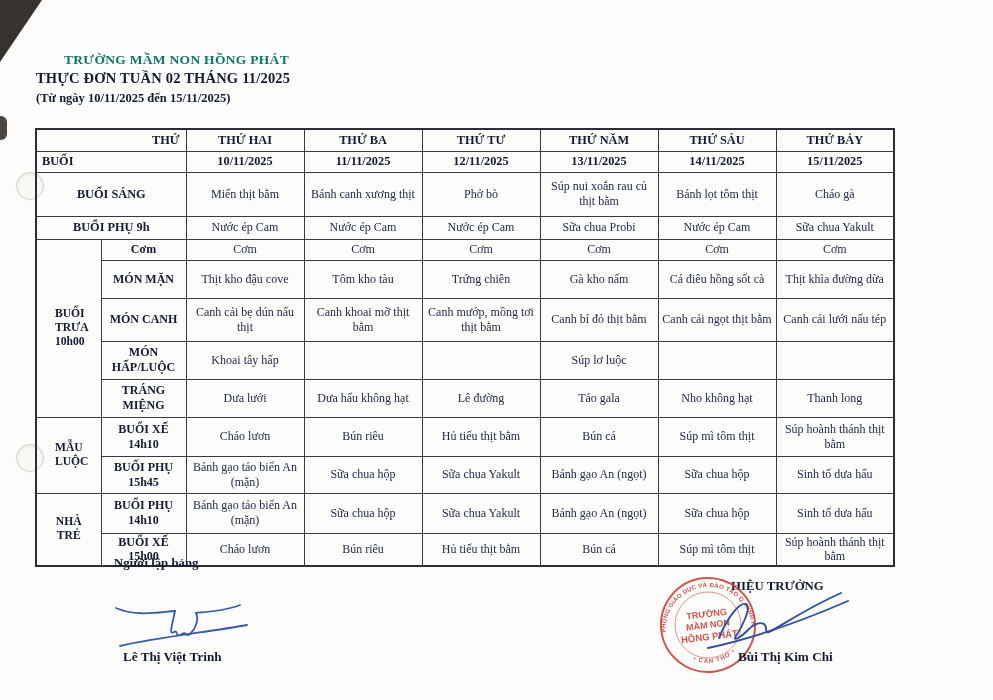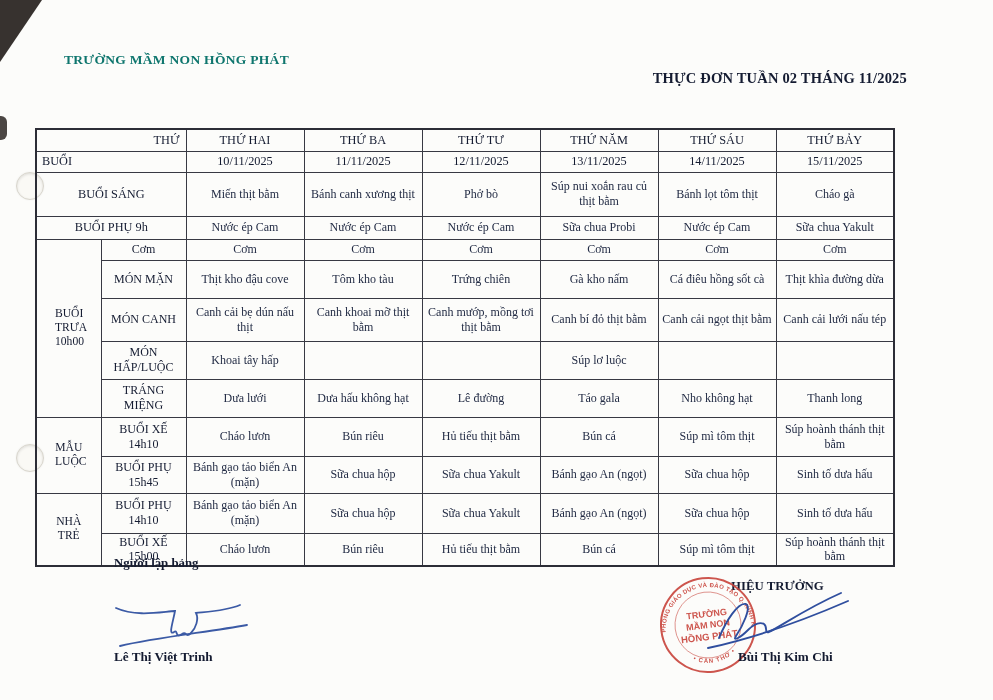--- a/index.html
+++ b/index.html
@@ -16,31 +16,31 @@
   .edge-nub{position:absolute;left:0;top:116px;width:7px;height:24px;
     background:#2b2622;border-radius:0 6px 6px 0;opacity:.85;}
   .punch-hole{position:absolute;width:26px;height:26px;border-radius:50%;
     background:#faf9f5;border:1px solid #d9d6cd;
     box-shadow:inset 0 1px 3px rgba(0,0,0,.12), 0 0 2px rgba(0,0,0,.06);}
   .hole1{left:16px;top:172px;}
   .hole2{left:16px;top:444px;}
 
   .school-name{position:absolute;left:64px;top:52px;font-weight:bold;
     font-size:13.5px;color:#0f766e;letter-spacing:.3px;}
-  .title-wrap{position:absolute;left:47px;top:70px;width:860px;text-align:right;}
+  .title-wrap{position:absolute;left:36px;top:70px;width:860px;text-align:left;}
   .doc-title{font-weight:bold;font-size:14.5px;color:#141b31;letter-spacing:.2px;}
   .doc-subtitle{font-weight:bold;font-size:12.5px;color:#141b31;margin-top:4px;}
 
   table.menu{position:absolute;left:35px;top:128px;width:858px;
     border-collapse:collapse;table-layout:fixed;}
   .menu th,.menu td{border:1.6px solid #383943;padding:1px 3px;
     text-align:center;vertical-align:middle;font-size:12px;line-height:1.22;
     overflow:hidden;}
   .menu{border:2.2px solid #2c2d36;}
-  .menu th{font-weight:normal;color:#141b31;font-size:12.3px;}
+  .menu th{font-weight:bold;color:#141b31;font-size:12.3px;}
   .menu td{color:#232c45;}
   .corner-top{text-align:right !important;padding-right:6px !important;}
   .corner-bottom{text-align:left !important;padding-left:5px !important;}
   .group-cell{font-size:11.6px !important;line-height:1.45;padding:18px !important;}
   .sub-label{font-size:12px !important;}
 
   .footer-role{position:absolute;font-weight:bold;font-size:12.8px;color:#141b31;}
   .footer-name{position:absolute;font-weight:bold;font-size:13.2px;color:#141b31;}
   .sig{position:absolute;}
   .stamp{position:absolute;left:643px;top:574px;transform:rotate(-7deg);opacity:.9;}
@@ -51,20 +51,21 @@
 <div class="page">
 
   <div class="corner-wedge"></div>
   <div class="edge-nub"></div>
   <div class="punch-hole hole1"></div>
   <div class="punch-hole hole2"></div>
 
   <div class="school-name">TRƯỜNG MẦM NON HỒNG PHÁT</div>
   <div class="title-wrap">
     <div class="doc-title">THỰC ĐƠN TUẦN 02 THÁNG 11/2025</div>
+    <div class="doc-subtitle">(Từ ngày 10/11/2025 đến 15/11/2025)</div>
   </div>
 
   <table class="menu">
     <colgroup>
       <col style="width:65px">
         <col style="width:85px">
       <col style="width:118px">
         <col style="width:118px">
         <col style="width:118px">
       <col style="width:118px">
@@ -195,21 +196,21 @@
   </tbody>
     </table>
 
   <div class="footer-role" style="left:114px;top:556px;">Người lập bảng</div>
   <svg class="sig" style="left:112px;top:592px;" width="142" height="58" viewBox="0 0 142 58">
     <g fill="none" stroke="#3b5aa5" stroke-width="1.8" stroke-linecap="round">
       <path d="M4 16 C24 25, 48 20, 63 19 C61 30, 56 44, 62 40 C66 37, 63 47, 70 42 C75 38, 73 47, 79 41 C84 36, 87 27, 84 21 C92 20, 114 19, 128 13"></path>
       <path d="M8 54 C42 46, 96 40, 135 33"></path>
     </g>
   </svg>
-  <div class="footer-name" style="left:114px;top:649px;">Lê Thị Việt Trinh</div>
+  <div class="footer-name" style="left:123px;top:649px;">Lê Thị Việt Trinh</div>
 
   <div class="footer-role" style="left:731px;top:579px;">HIỆU TRƯỞNG</div>
   <svg class="stamp" width="130" height="102" viewBox="0 0 130 102">
     <defs>
       <path id="arcTop" d="M 22 56 A 43 43 0 1 1 108 56"></path>
       <path id="arcBottom" d="M 30 64 A 37 37 0 0 0 100 64"></path>
     </defs>
     <g stroke="#c8433b" fill="none">
       <circle cx="65" cy="51" r="47" stroke-width="2"></circle>
       <circle cx="65" cy="51" r="33" stroke-width="0.8" opacity="0.75"></circle>

